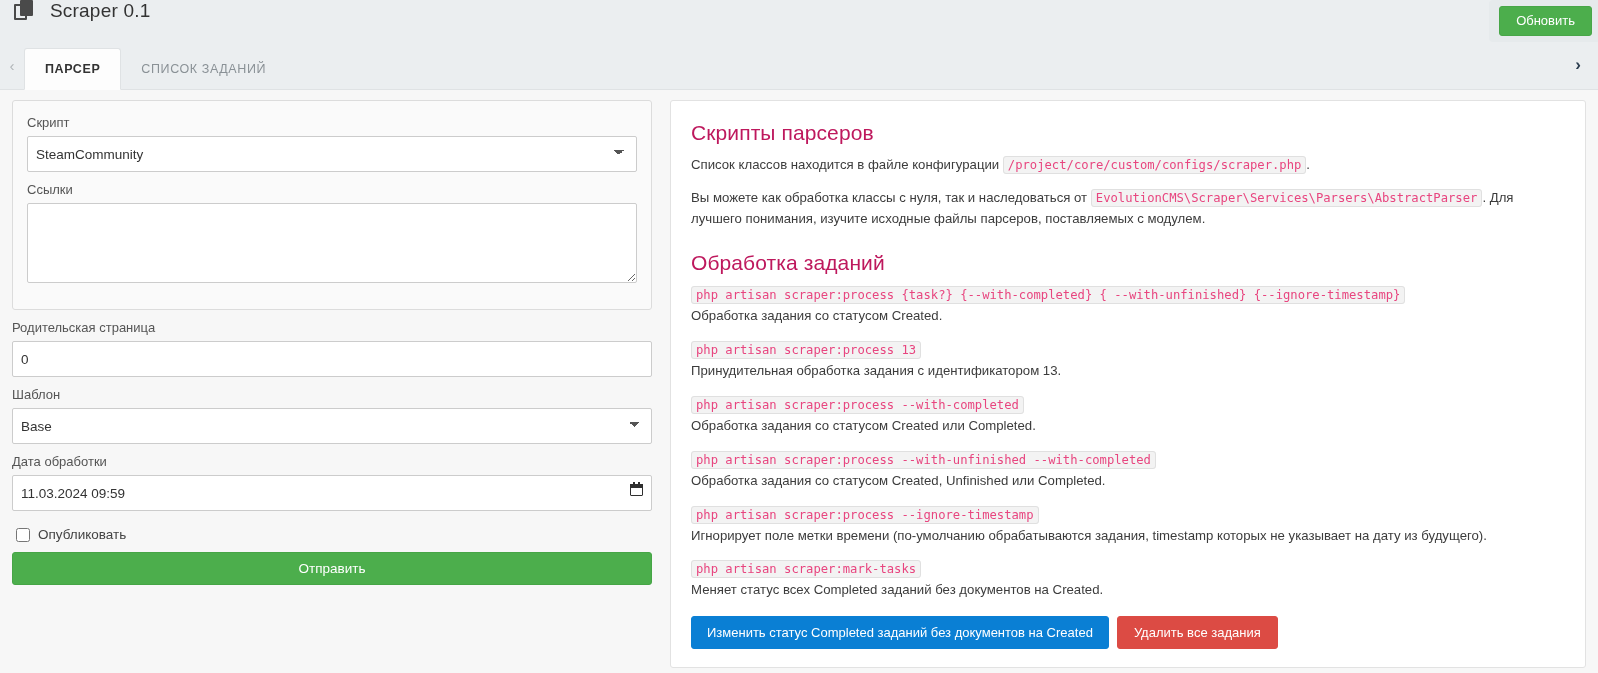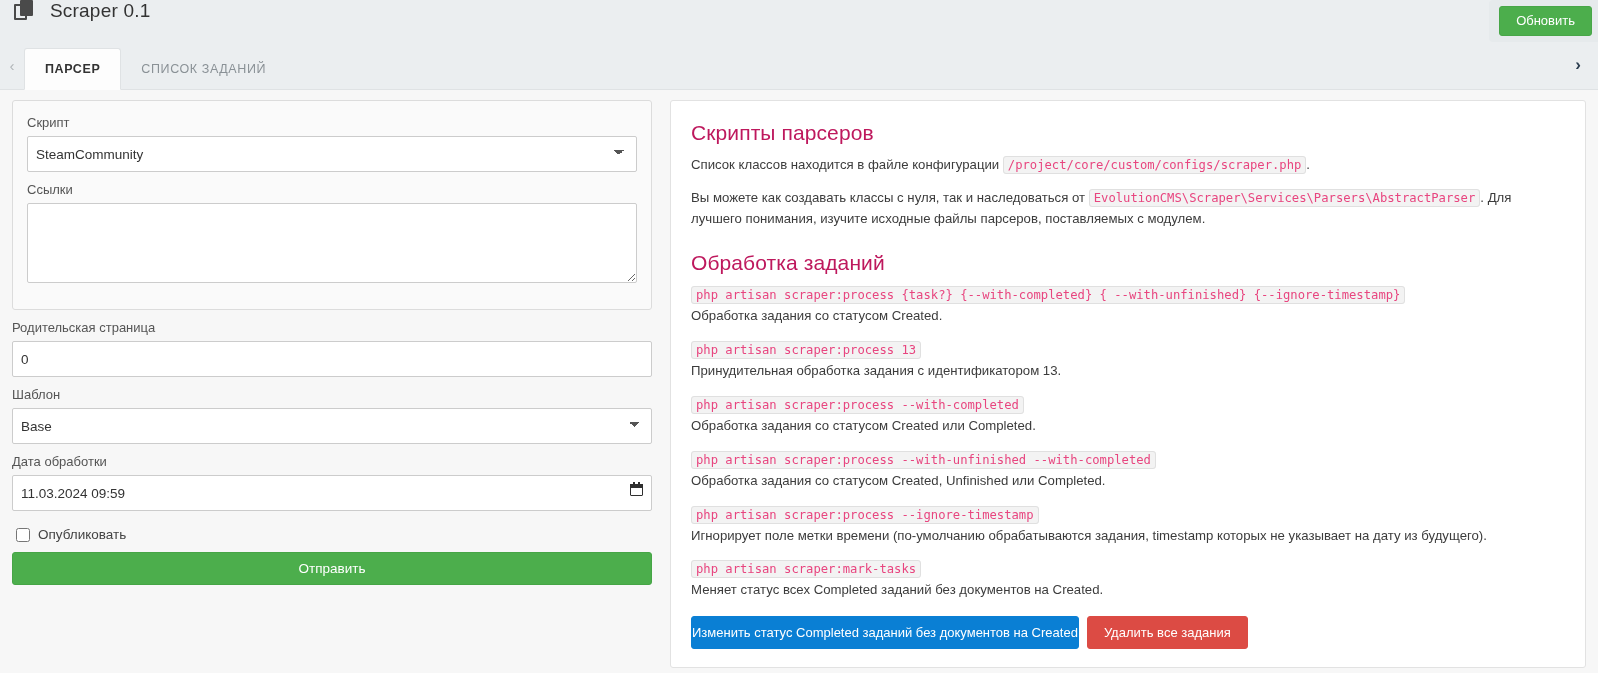--- a/index.html
+++ b/index.html
@@ -274,21 +274,21 @@
   .actions {
     display: flex;
     gap: 8px;
     margin-top: 16px;
   }
   .btn-blue {
     background: #0a7fd4;
     border: 1px solid #0a7fd4;
     color: #fff;
     font-size: 13px;
-    padding: 8px 0;
+    padding: 8px 15px;
     border-radius: 3px;
     cursor: pointer;
     font-family: "Liberation Sans", sans-serif;
     white-space: nowrap;
   }
   .btn-red {
     background: #dc4b44;
     border: 1px solid #dc4b44;
     color: #ffffff;
     font-size: 13px;
@@ -373,21 +373,21 @@
   <div class="col-right">
     <div class="docs">
       <h2>Скрипты парсеров</h2>
 
       <p>
         <span>Список классов находится в файле конфигурации</span>
         <code>/project/core/custom/configs/scraper.php</code><span>.</span>
       </p>
 
       <p>
-        <span>Вы можете как создавать классы с нуля, так и наследоваться от</span>
+        <span>Вы можете как обработка классы с нуля, так и наследоваться от</span>
         <code>EvolutionCMS\Scraper\Services\Parsers\AbstractParser</code><span>. Для лучшего понимания, изучите исходные файлы парсеров, поставляемых с модулем.</span>
       </p>
 
       <h2 class="second">Обработка заданий</h2>
 
       <div class="cmdblock">
         <div class="cmdline">
           <code>php artisan scraper:process {task?} {--with-completed} { --with-unfinished} {--ignore-timestamp}</code>
         </div>
         <div class="desc">Обработка задания со статусом Created.</div>

